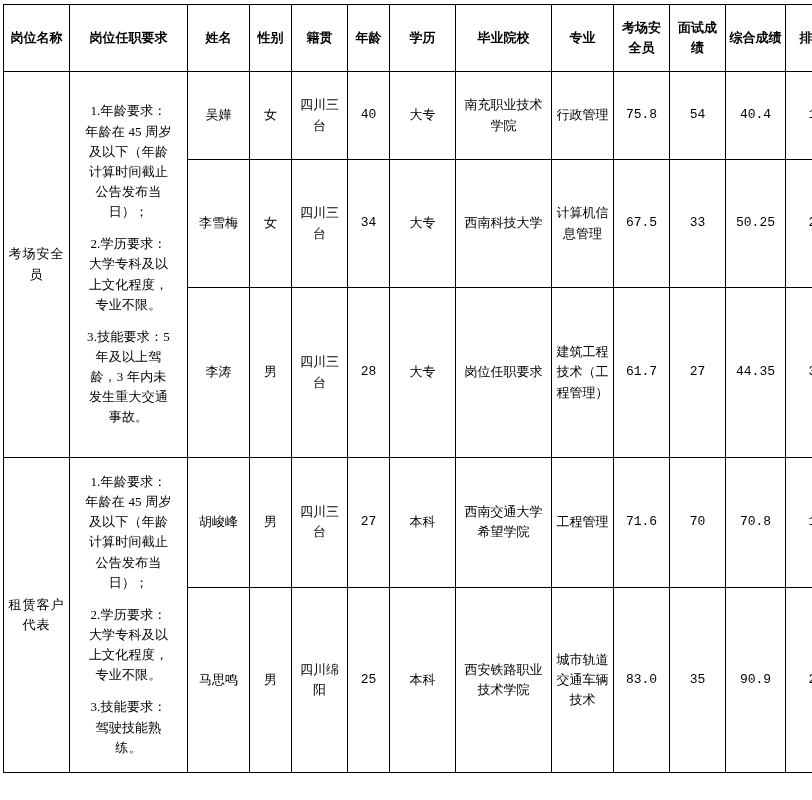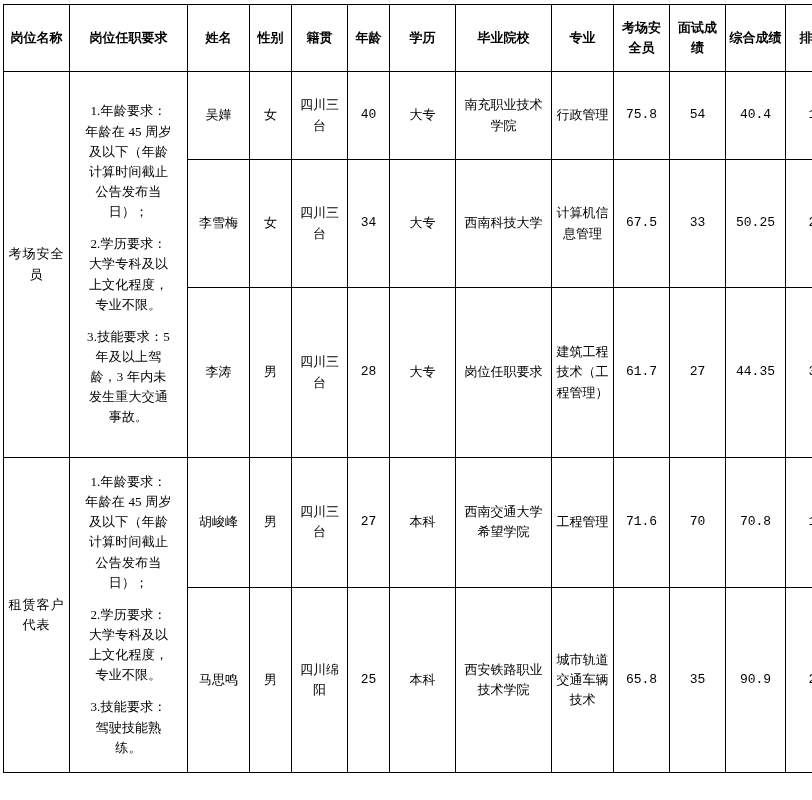--- a/index.html
+++ b/index.html
@@ -194,20 +194,20 @@
       </tr>
 
       <tr class="r-tall5">
         <td class="name">马思鸣</td>
         <td class="sex">男</td>
         <td class="origin">四川绵阳</td>
         <td class="age num">25</td>
         <td class="edu">本科</td>
         <td class="school">西安铁路职业技术学院</td>
         <td class="major">城市轨道交通车辆技术</td>
-        <td class="num">65.8</td>
+        <td class="num">83.0</td>
         <td class="num">35</td>
         <td class="num">90.9</td>
         <td class="num">2</td>
       </tr>
     </tbody>
   </table>
 </div>
 
 </body></html>

